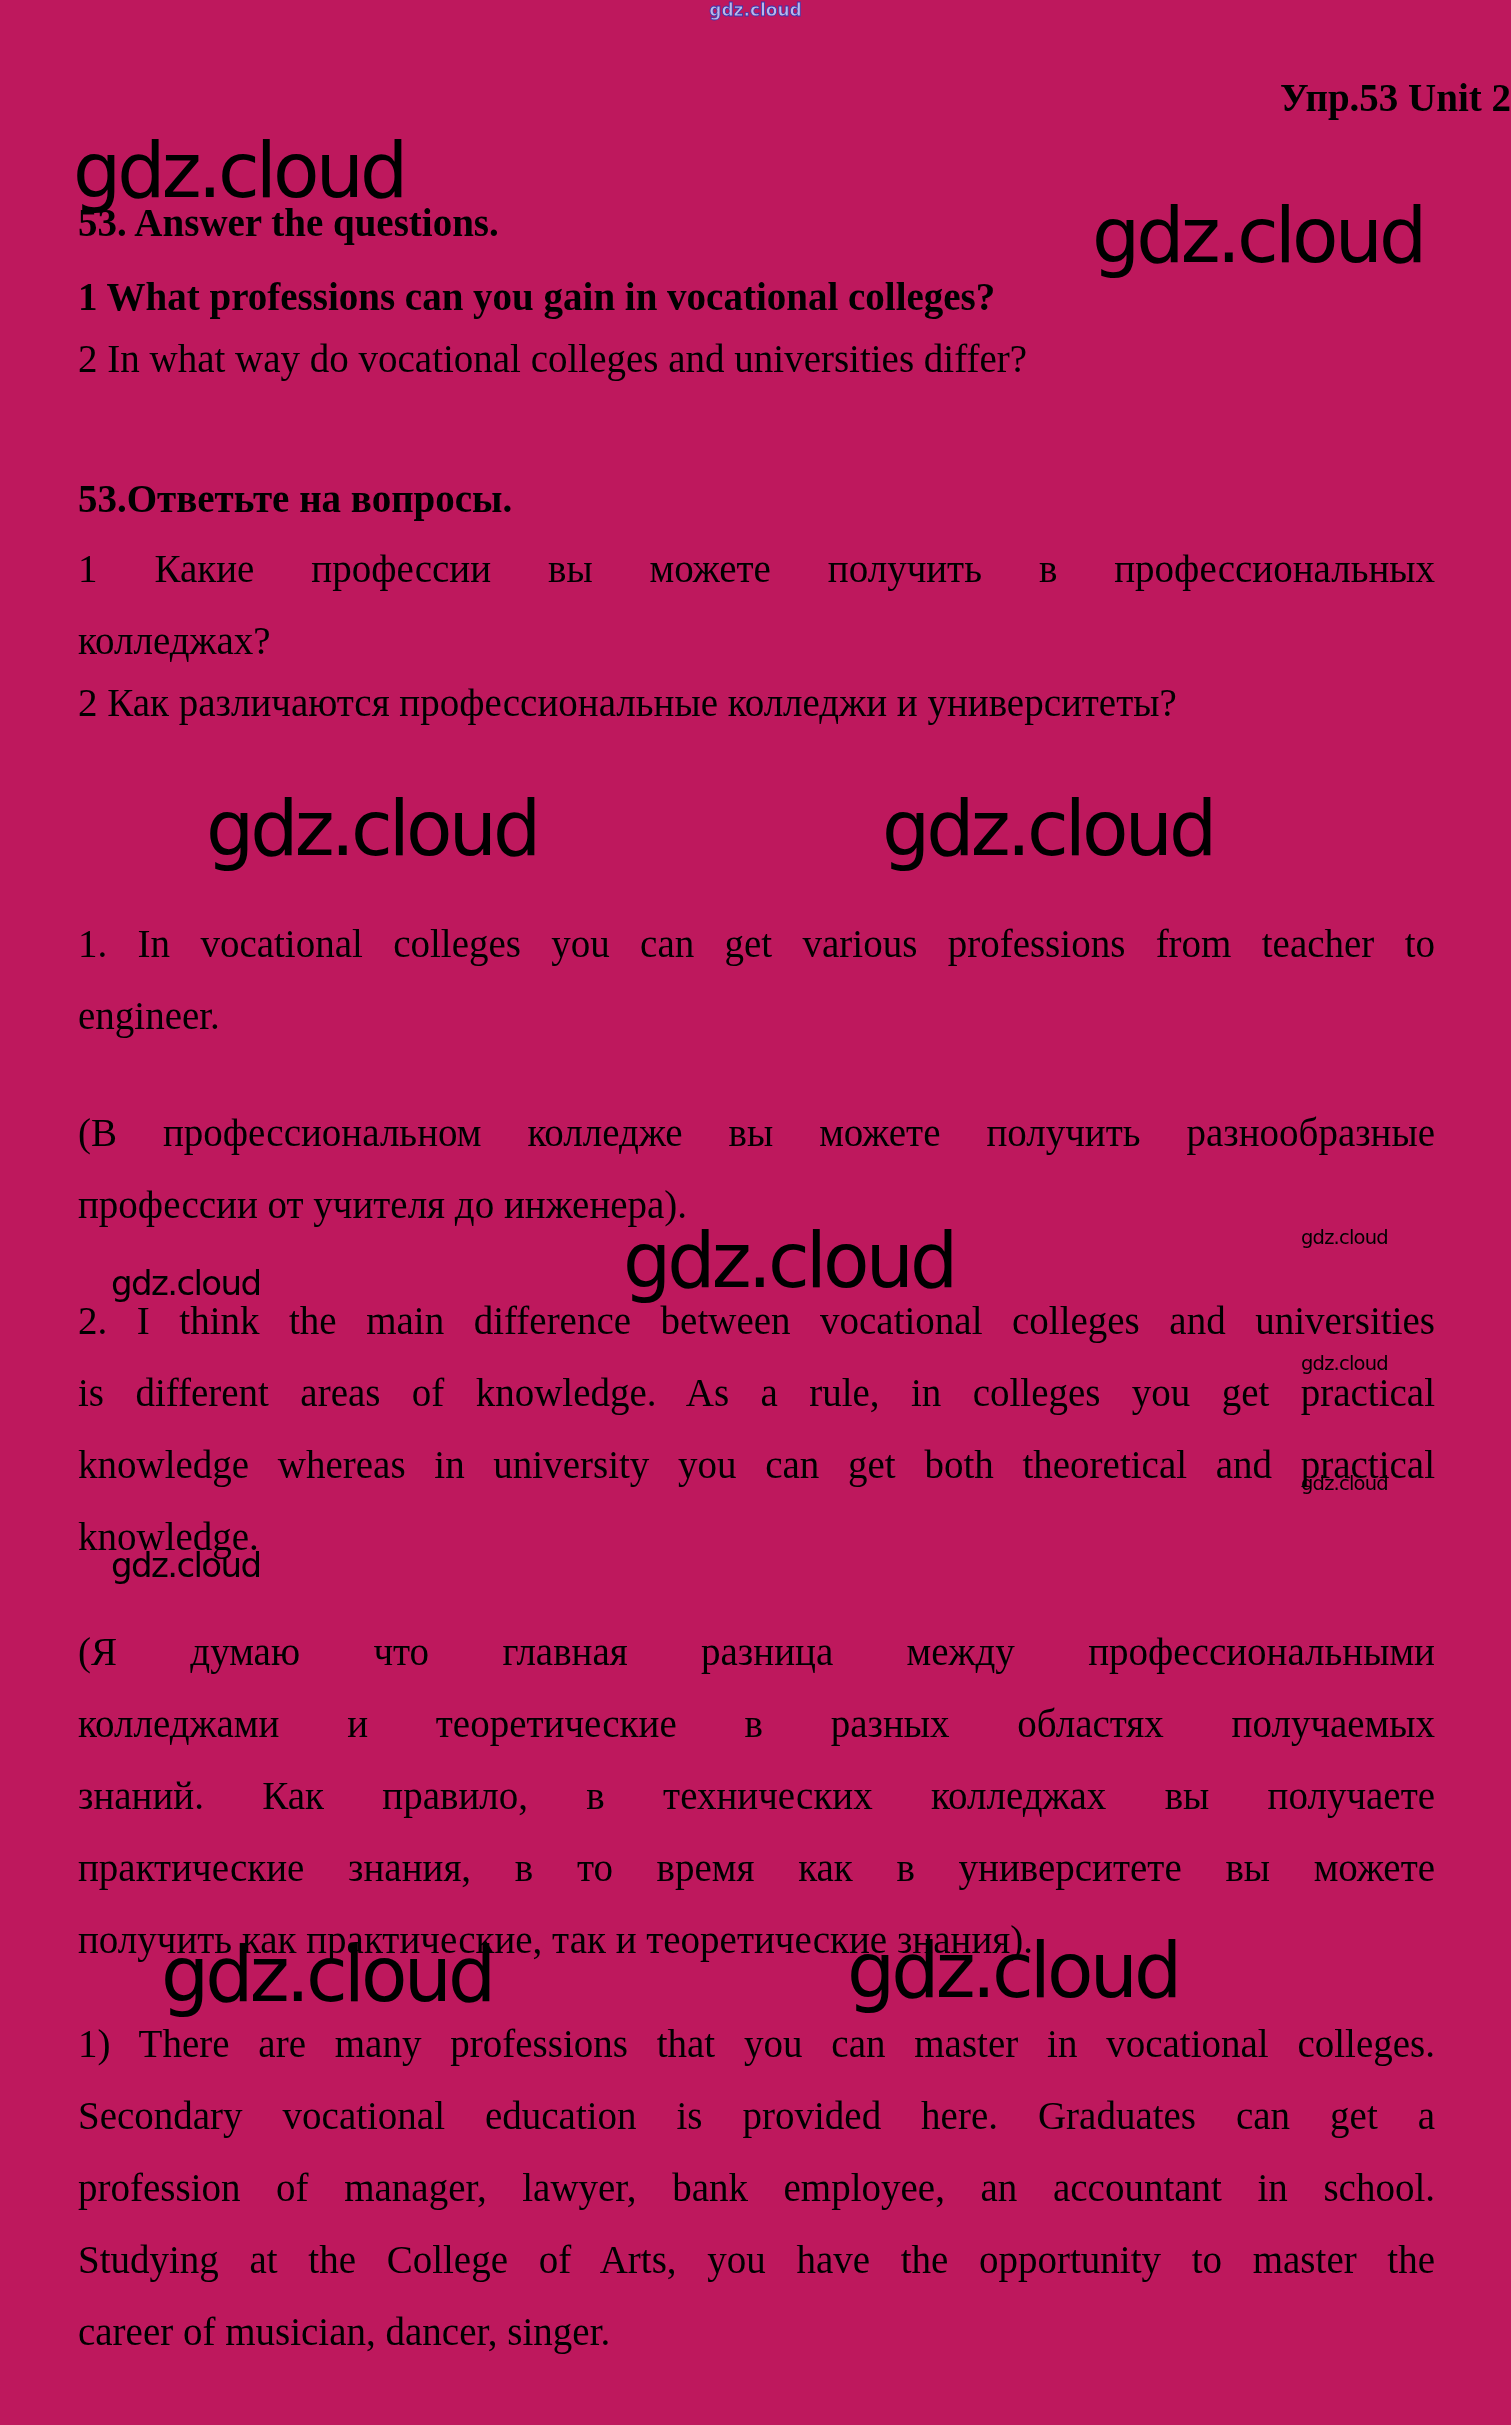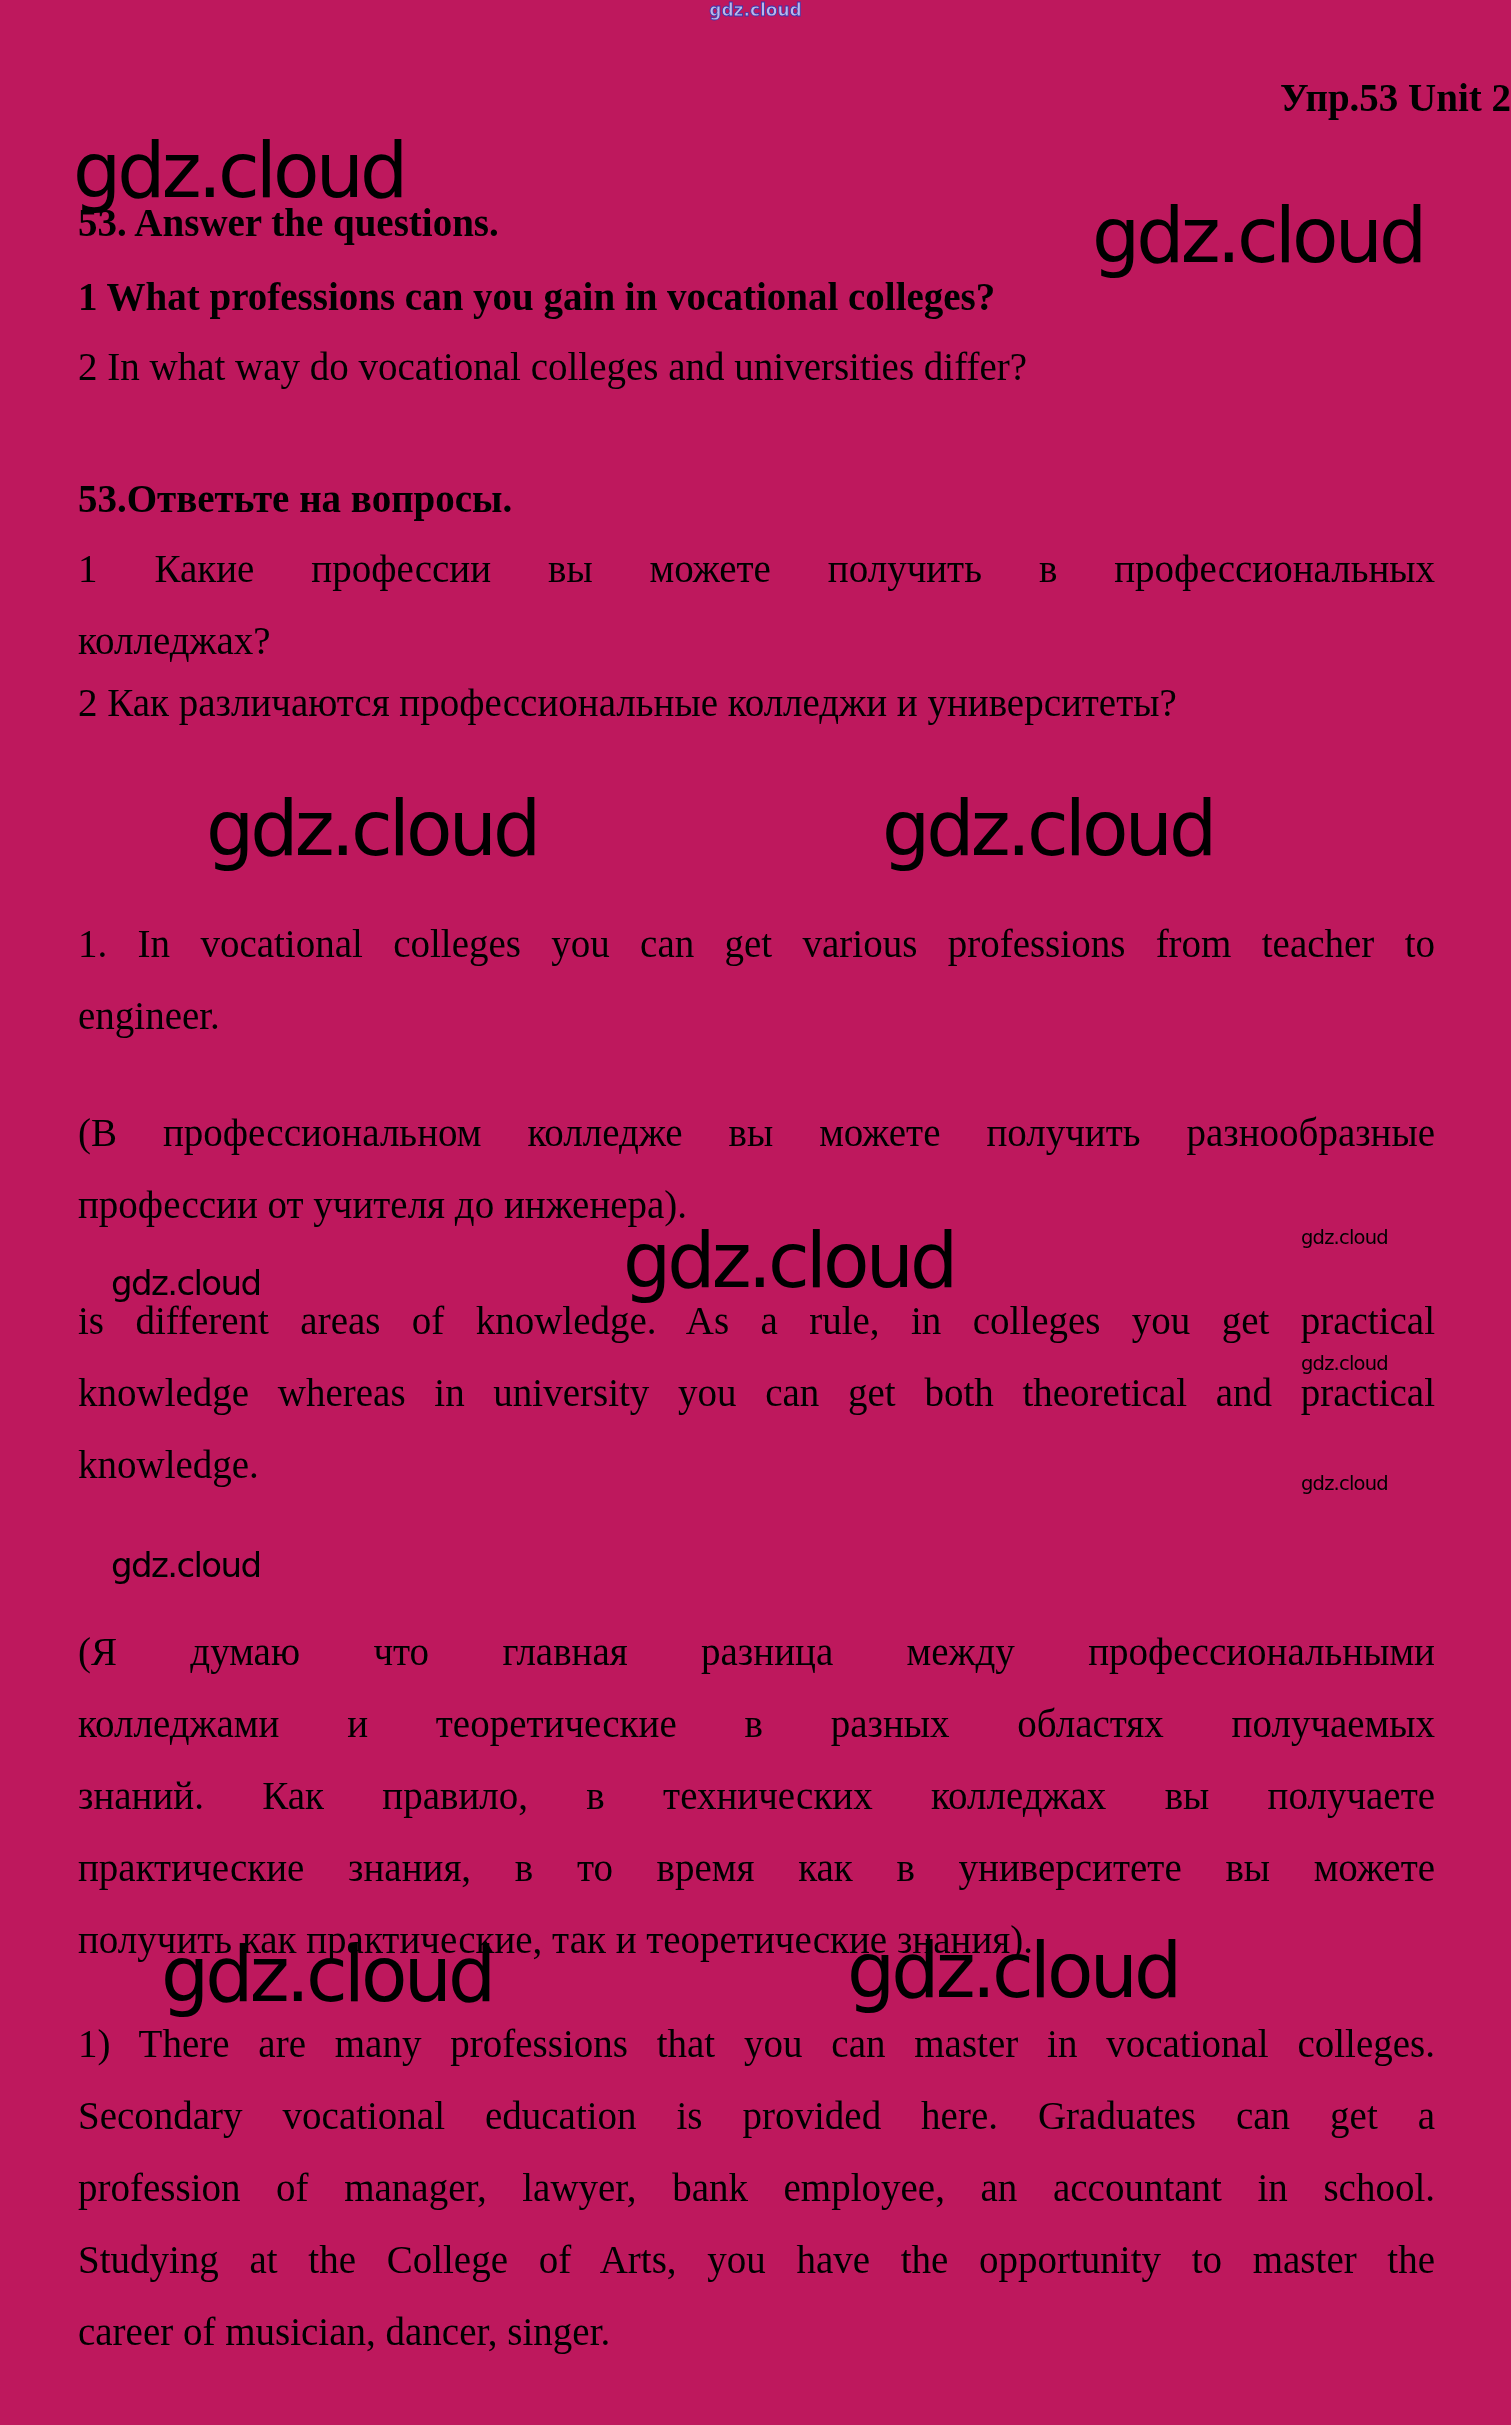--- a/index.html
+++ b/index.html
@@ -80,21 +80,21 @@
   <div class="wm wm-big" style="left:847px; top:1933px;">gdz.cloud</div>
 
   <div class="title" style="top:62px;">Упр.53 Unit 2</div>
 
   <div class="para bold" style="top:187px;">
     <div class="line">53. Answer the questions.</div>
   </div>
   <div class="para" style="top:261px;font-weight:bold;">
     <div class="line">1 What professions can you gain in vocational colleges?</div>
   </div>
-  <div class="para" style="top:331px;">
+  <div class="para" style="top:323px;">
     <div class="line">2 In what way do vocational colleges and universities differ?</div>
   </div>
 
   <div class="para bold" style="top:463px;">
     <div class="line">53.Ответьте на вопросы.</div>
   </div>
   <div class="para" style="top:533px;">
     <div class="line j">1 Какие профессии вы можете получить в профессиональных</div>
     <div class="line">колледжах?</div>
   </div>
@@ -106,20 +106,21 @@
     <div class="line j">1. In vocational colleges you can get various professions from teacher to</div>
     <div class="line">engineer.</div>
   </div>
 
   <div class="para" style="top:1097px;">
     <div class="line j">(В профессиональном колледже вы можете получить разнообразные</div>
     <div class="line">профессии от учителя до инженера).</div>
   </div>
 
   <div class="para" style="top:1285px;">
+    <div class="line j">2. I think the main difference between vocational colleges and universities</div>
     <div class="line j">is different areas of knowledge. As a rule, in colleges you get practical</div>
     <div class="line j">knowledge whereas in university you can get both theoretical and practical</div>
     <div class="line">knowledge.</div>
   </div>
 
   <div class="para" style="top:1616px;">
     <div class="line j">(Я думаю что главная разница между профессиональными</div>
     <div class="line j">колледжами и теоретические в разных областях получаемых</div>
     <div class="line j">знаний. Как правило, в технических колледжах вы получаете</div>
     <div class="line j">практические знания, в то время как в университете вы можете</div>

